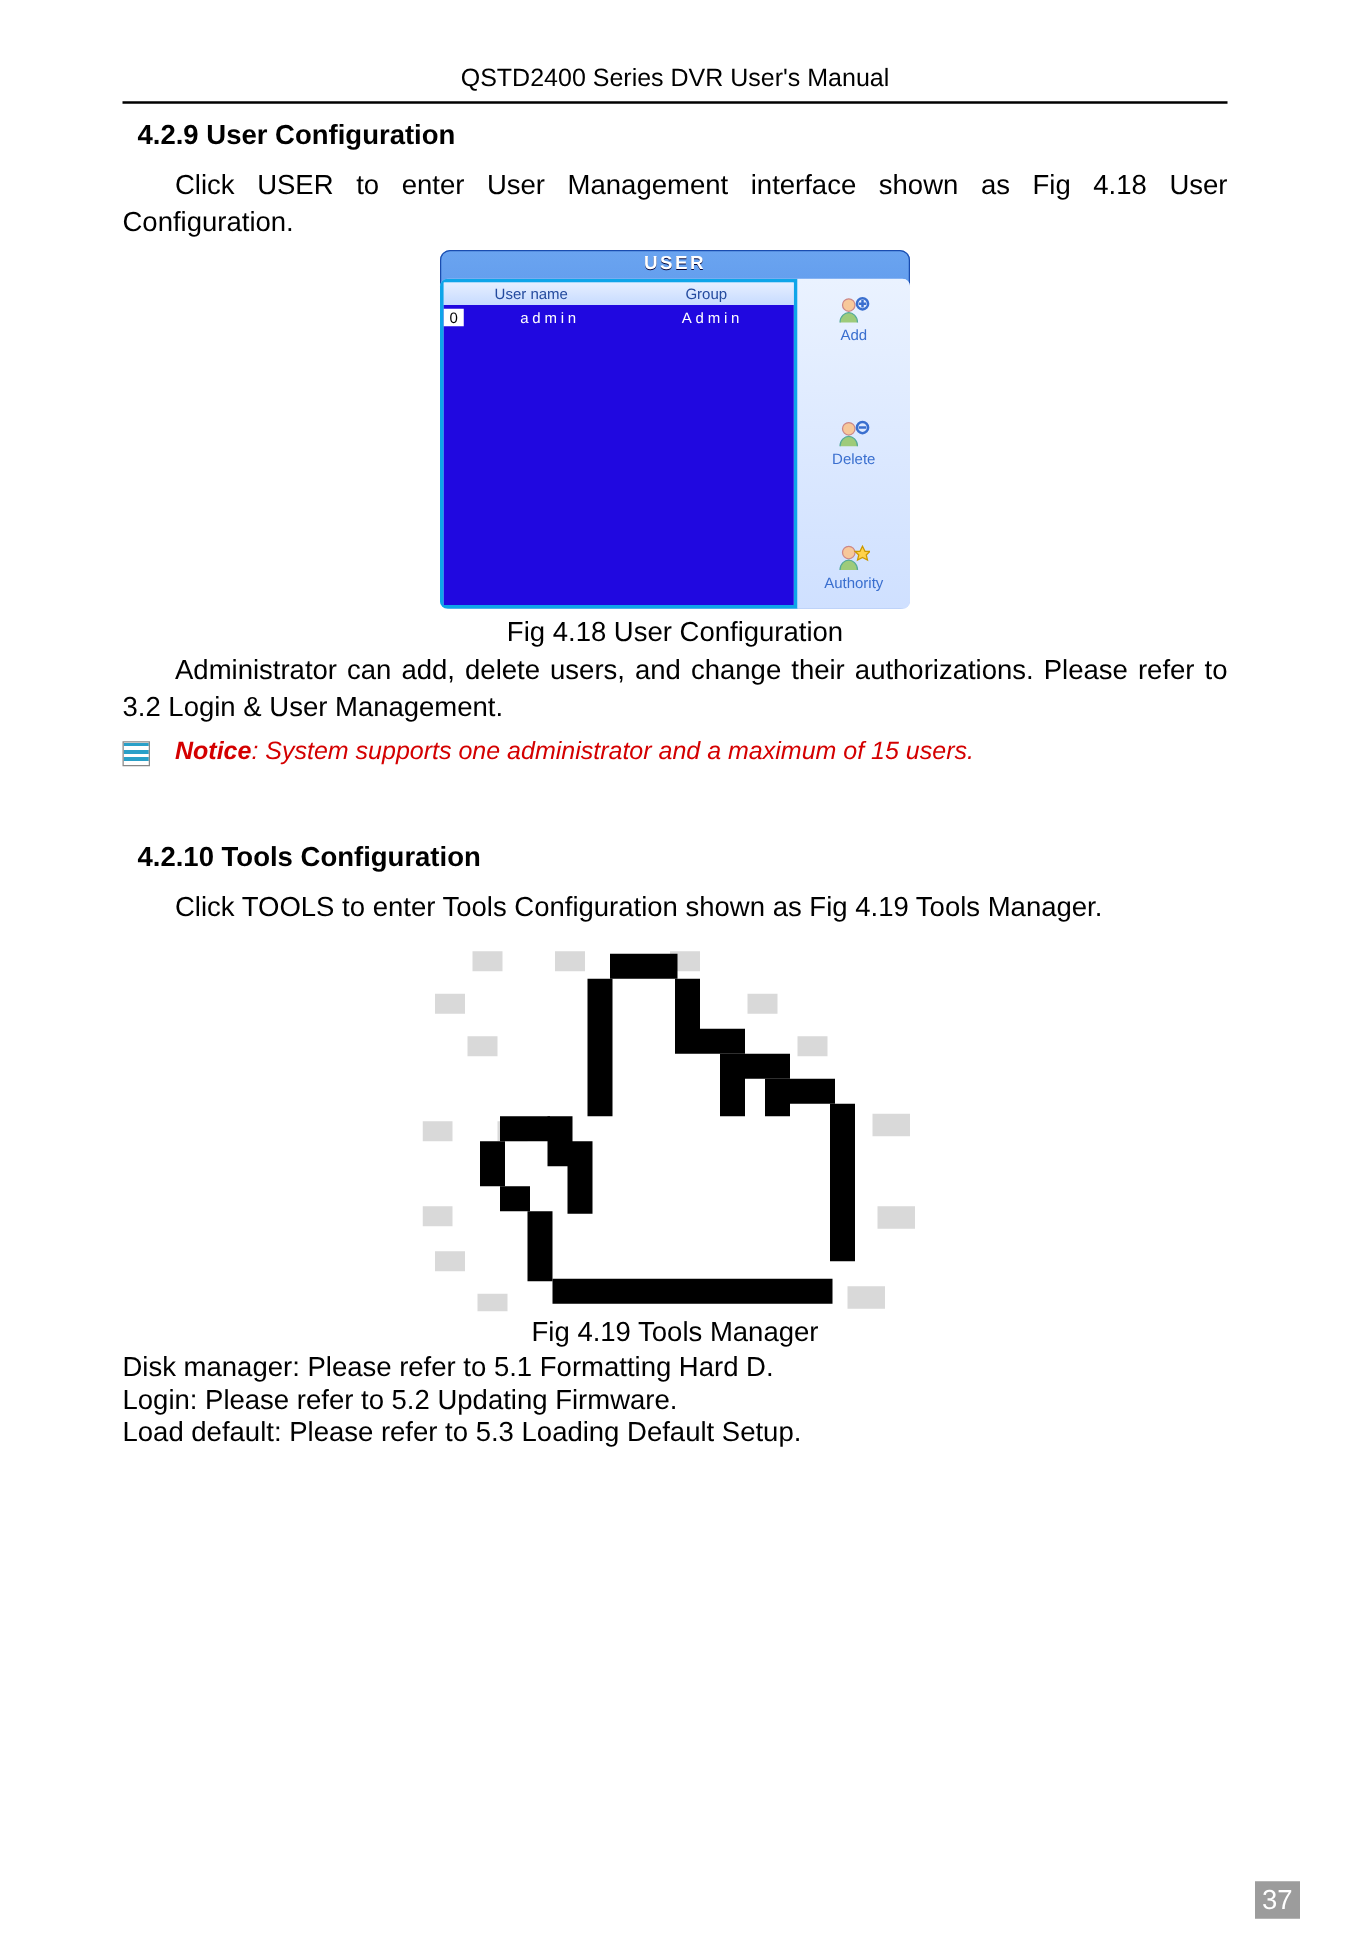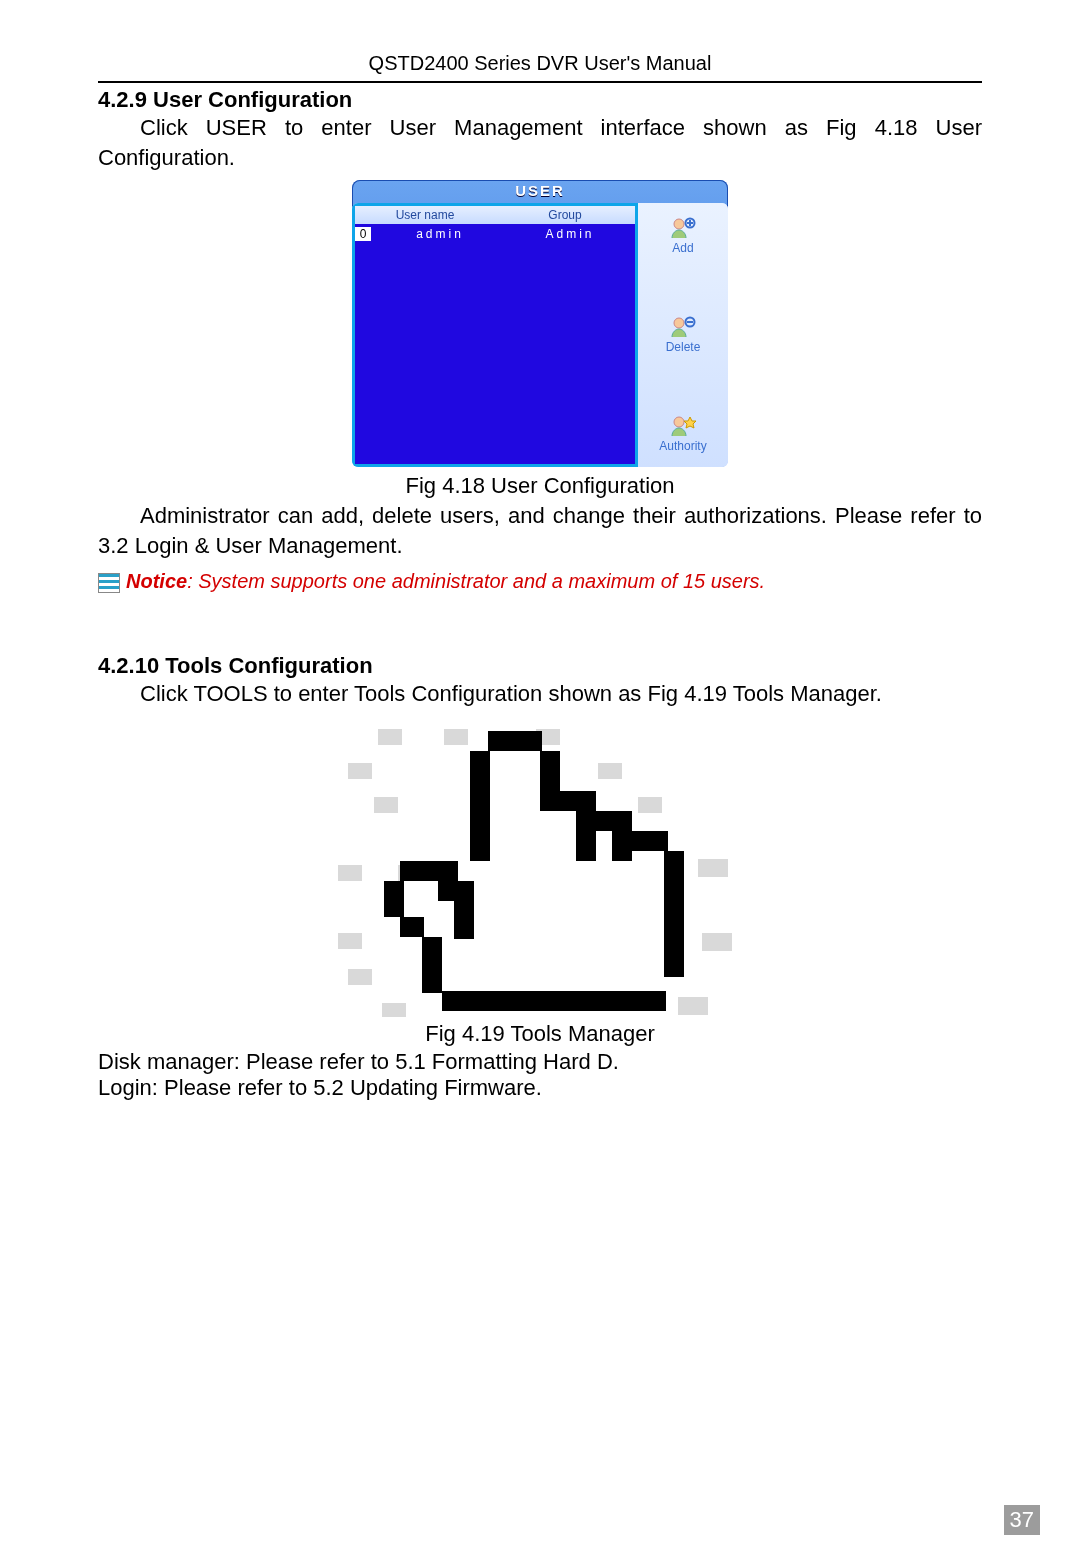--- a/index.html
+++ b/index.html
@@ -22,21 +22,21 @@
     margin-bottom: 6px;
   }
   .rule {
     border: none;
     border-top: 2px solid #000;
     margin: 0 0 4px 0;
   }
   .section-title {
     font-weight: bold;
     font-size: 22px;
-    margin: 0;
+    margin: 12px;
   }
   .body-text {
     font-size: 22px;
     line-height: 1.35;
     margin: 0;
   }
   .justify { text-align: justify; }
   .indent { text-indent: 42px; }
   .center { text-align: center; }
 
@@ -119,21 +119,21 @@
     color: #3a6fcf;
     font-size: 12px;
     cursor: pointer;
   }
   .side-btn svg { display: block; margin: 0 auto 2px auto; }
 
   
   .notice-row {
     display: flex;
     align-items: flex-start;
-    gap: 6px;
+    gap: 20px;
     margin-top: 10px;
   }
   .notice-glyph {
     width: 20px;
     height: 18px;
     background: repeating-linear-gradient(
       180deg,
       #2aa0c8 0 3px,
       #ffffff 3px 6px
     );
@@ -298,15 +298,18 @@
   </svg>
 
   <p class="body-text center">Fig 4.19 Tools Manager</p>
 
   <p class="tool-line">
     <span class="tlabel">Disk manager:</span><span> Please refer to 5.1 Formatting Hard D.</span>
   </p>
   <p class="tool-line">
     <span class="tlabel">Login:</span><span> Please refer to 5.2 Updating Firmware.</span>
   </p>
+  <p class="tool-line">
+    <span class="tlabel">Load default:</span><span> Please refer to 5.3 Loading Default Setup.</span>
+  </p>
 
   <div class="page-num">37</div>
 </div>
 
 </body></html>

